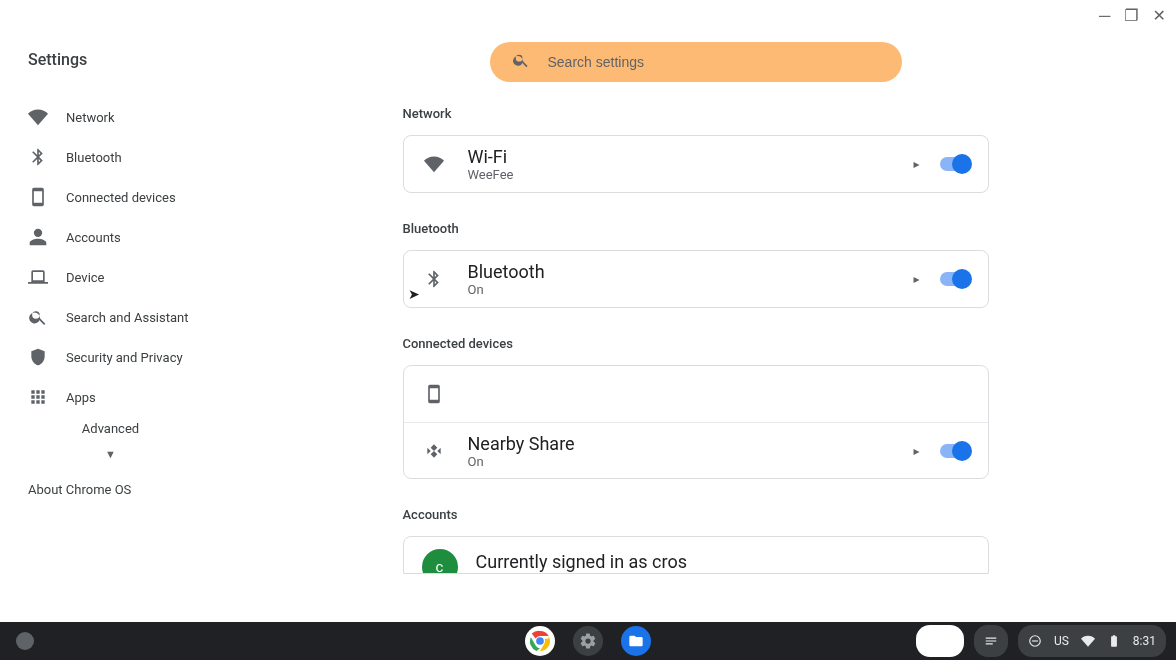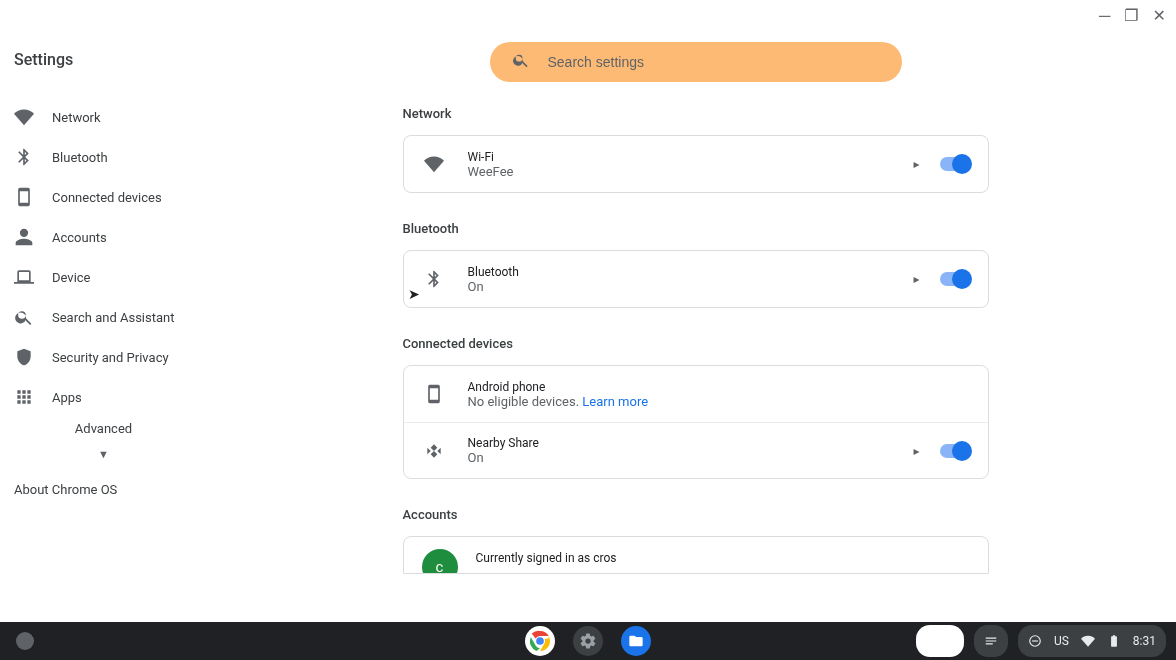--- a/index.html
+++ b/index.html
@@ -1,39 +1,39 @@
 <!DOCTYPE html>
 <html><head>
 <meta charset="utf-8">
 <style>
   * { box-sizing: border-box; margin: 0; padding: 0; }
   html, body { width: 1176px; height: 660px; font-family: Roboto, "Segoe UI", Arial, sans-serif; background: #fff; color: #202124; overflow: hidden; }
   .window-controls { position: absolute; top: 6px; right: 10px; display: flex; gap: 14px; align-items: center; }
   .window-controls span { color: #5f6368; font-size: 16px; cursor: pointer; }
   .app { display: flex; width: 100%; height: 622px; }
-  .sidebar { width: 215px; padding-left: 14px; padding-top: 50px; flex-shrink: 0; }
+  .sidebar { width: 215px; padding-left: 28px; padding-top: 50px; flex-shrink: 0; }
   .sidebar-title { font-size: 16px; font-weight: 500; color: #3c4043; margin-bottom: 28px; }
   .nav-item { display: flex; align-items: center; gap: 18px; height: 40px; cursor: pointer; color: #3c4043; font-size: 13px; }
   .nav-item svg, .nav-item .iconbox { width: 20px; height: 20px; flex-shrink:0; fill:#5f6368; color:#5f6368; }
   .advanced-row { display: flex; align-items: center; justify-content: space-between; padding-right: 22px; height: 40px; cursor: pointer; color:#3c4043; font-size:13px; margin-top:4px;flex-direction:column; }
   .about-row { height:40px; display:flex; align-items:center; font-size:13px; color:#3c4043; margin-top:8px; cursor:pointer; }
   .main { flex: 1; display: flex; flex-direction: column; align-items: center; overflow-y: auto; }
   .search-wrap { margin-top: 42px; margin-bottom: 24px; }
   .search { width: 412px; height: 40px; border-radius: 40px; background: #fdba74; display: flex; align-items: center; padding: 0 10px 0 22px; gap: 18px; }
   .search input { border: none; background: transparent; outline: none; font-size: 14px; flex:1; color:#3c4043; }
   .search input::placeholder { color: #5f6368; }
   .content { width: 586px; }
   .section-title { font-size: 13px; color: #3c4043; font-weight: 500; margin-bottom: 14px; }
   .card { border: 1px solid #dadce0; border-radius: 8px; margin-bottom: 28px; background:#fff; }
   .row { display: flex; align-items: center; min-height: 56px; padding: 0 18px; position: relative; }
   .row + .row { border-top: 1px solid #e8eaed; }
   .row-icon { width: 24px; display:flex; justify-content:center; color:#5f6368; margin-right: 22px; }
   .row-icon svg { width:20px; height:20px; fill:#5f6368; }
   .row-text { flex:1; display:flex; flex-direction:column; justify-content:center; }
-  .row-title { font-size: 12px; color:#202124; }
+  .row-title { font-size: 18px; color:#202124; }
   .row-sub { font-size: 13px; color:#5f6368; }
   .row-sub a { color:#1a73e8; text-decoration:none; }
   .chev { color:#5f6368; font-size:12px; margin: 0 20px 0 10px; }
   .toggle { width: 30px; height: 14px; border-radius: 10px; background:#8ab4f8; position:relative; cursor:pointer; }
   .toggle::after { content:""; position:absolute; right:-2px; top:-3px; width:20px; height:20px; border-radius:50%; background:#1a73e8; }
   .avatar-green { width:36px; height:36px; border-radius:50%; background:#1e8e3e; color:#fff; display:flex; align-items:center; justify-content:center; font-size:15px; margin-right:18px; margin-top:12px; }
   .accounts-row { display:flex; align-items:flex-start; padding:0 18px; height:36px; overflow:hidden; }
   .accounts-row .row-title { margin-top: 14px; }
 
   
@@ -166,24 +166,20 @@
       </div>
 
       <div class="section-title">Connected devices</div>
       <div class="card">
         <div class="row">
           <span class="row-icon">
               <svg viewBox="0 0 24 24">
                 <path d="M17 1H7a2 2 0 0 0-2 2v18a2 2 0 0 0 2 2h10a2 2 0 0 0 2-2V3a2 2 0 0 0-2-2zm0 18H7V5h10v14z"></path>
               </svg>
             </span>
-          <div class="row-text">
-            <span class="row-title">Android phone</span>
-            <span class="row-sub"><span>No eligible devices. </span><a href="#">Learn more</a></span>
-          </div>
         </div>
         <div class="row">
           <span class="row-icon">
               <svg viewBox="0 0 24 24">
                 <path d="M4 8l4 4-4 4M20 8l-4 4 4 4M12 4l-4 4 4 4 4-4zM12 12l-4 4 4 4 4-4z"></path>
               </svg>
             </span>
           <div class="row-text">
             <span class="row-title">Nearby Share</span>
             <span class="row-sub">On</span>

